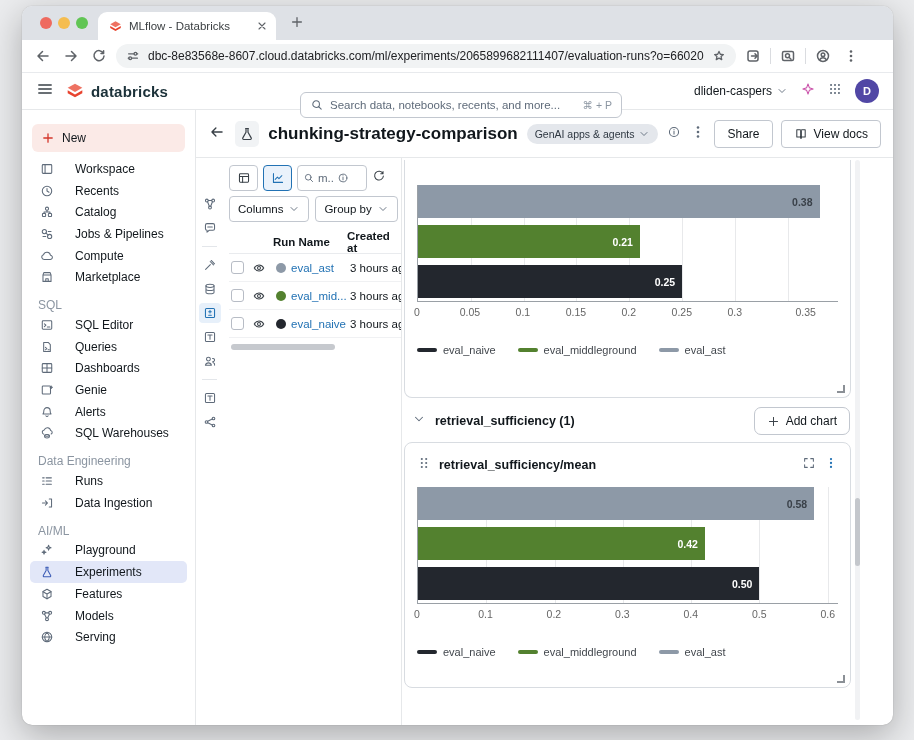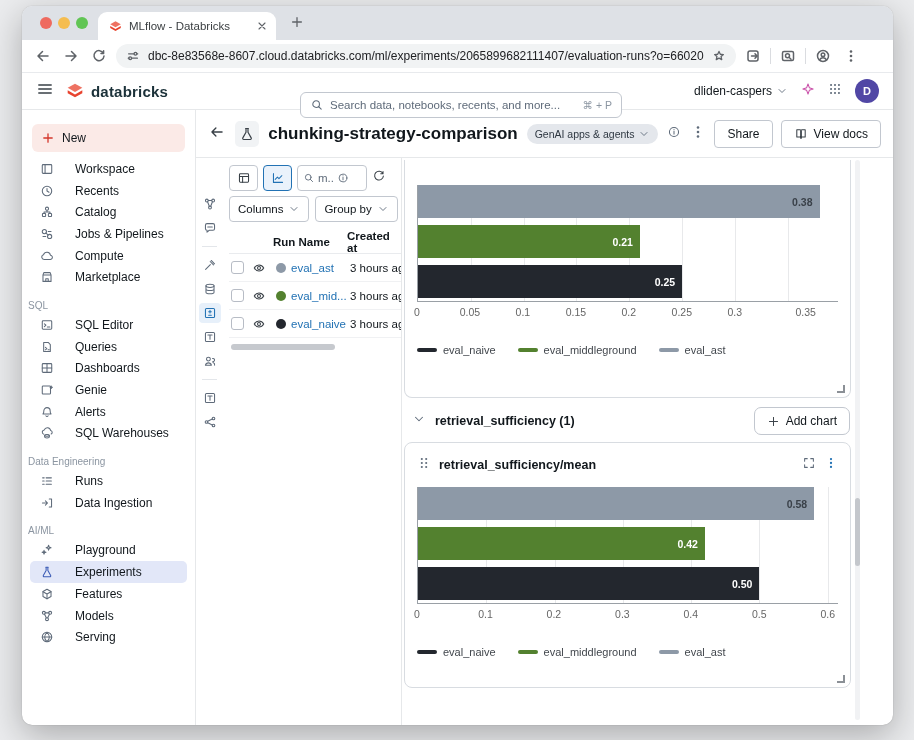--- a/index.html
+++ b/index.html
@@ -34,21 +34,21 @@
   .avatar { width:24px; height:24px; border-radius:50%; background:#5147a5; color:#fff; font-size:11px; font-weight:bold;
             display:flex; align-items:center; justify-content:center; }
   
   .appbody { flex:1; display:flex; min-height:0; }
   .sidebar { width:174px; border-right:1px solid #e6e8ea; padding-top:14px; flex:none; overflow:hidden; }
   .side-new { margin:0 10px 6px; height:28px; background:#fbeae7; border-radius:6px; display:flex; align-items:center; gap:7px;
               padding:0 9px; font-size:12px; color:#11171c; }
   .side-item { height:21.7px; display:flex; align-items:center; gap:21px; margin:0 8px; padding:0 10px; border-radius:5px;
                font-size:12px; color:#11171c; white-space:nowrap; }
   .side-item.active { background:#e2e7f8; }
-  .side-label { margin:8px 6px 0; height:18px; font-size:10px; color:#8b95a1; display:flex; align-items:center;text-align:center; }
+  .side-label { margin:8px 16px 0; height:18px; font-size:12px; color:#8b95a1; display:flex; align-items:center;text-align:center; }
   .main { flex:1; display:flex; flex-direction:column; min-width:0; }
   .main-header { height:48px; display:flex; align-items:center; gap:9px; padding:0 12px; border-bottom:1px solid #e6e8ea; flex:none; }
   .flask-box { width:26px; height:26px; background:#f1f3f5; border-radius:5px; display:flex; align-items:center; justify-content:center; }
   .page-title { font-size:17px; font-weight:bold; color:#11171c; white-space:nowrap; }
   .badge { height:20px; background:#e4e7ec; border-radius:10px; padding:0 8px; display:flex; align-items:center; gap:4px;
            font-size:10.5px; color:#2f3842; white-space:nowrap; }
   .hdr-right { margin-left:auto; display:flex; align-items:center; gap:8px; }
   .btn { height:28px; border:1px solid #c2c7cf; border-radius:4px; background:#fff; display:flex; align-items:center; gap:6px;
          padding:0 12px; font-size:12px; color:#11171c; white-space:nowrap; }
   .main-body { flex:1; display:flex; min-height:0; }

